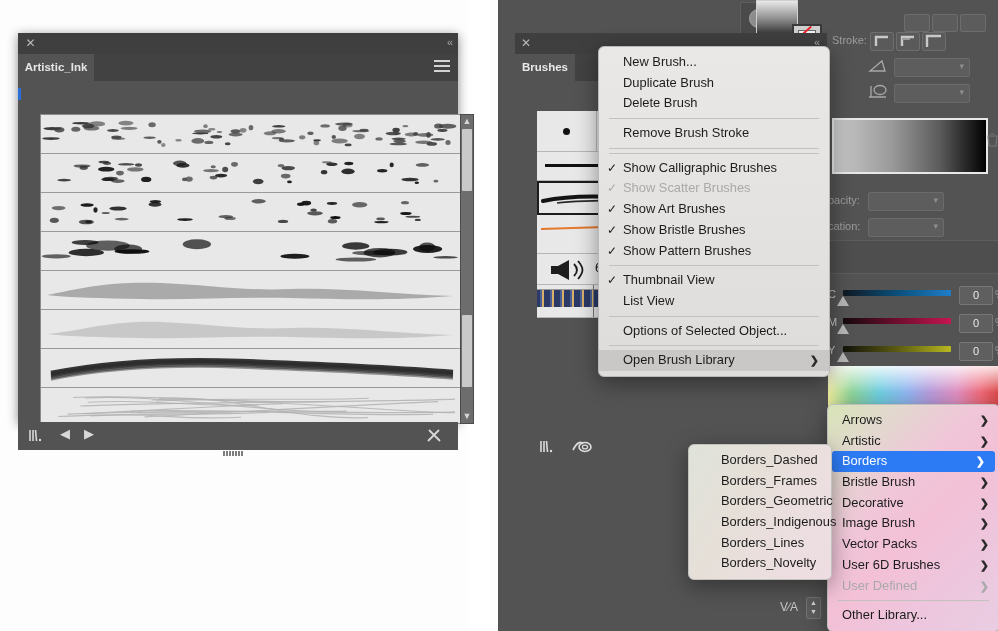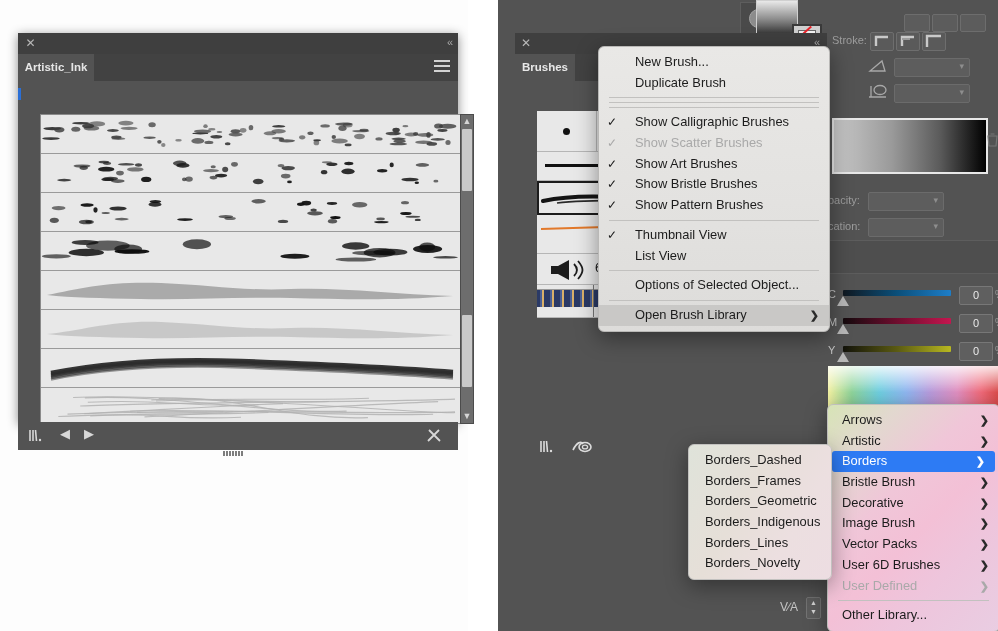--- a/index.html
+++ b/index.html
@@ -54,21 +54,21 @@
   #br-content{left:22px;top:78px;width:290px;background:#e8e8e8;}
   .br-strip{position:relative;width:290px;background:#e8e8e8;border-bottom:1px solid #b6b6b6;}
   #br-footer-icons{left:24px;top:405px;color:#dcdcdc;}
 
   
   #menu{left:598px;top:46px;width:230px;
         background:linear-gradient(180deg,#e9e8e6 0%,#e3e2e0 55%,#dddcda 100%);
         border:1px solid #b9b8b6;border-radius:6px;
         box-shadow:0 6px 22px rgba(0,0,0,.40);padding:5px 0;}
   .mi{position:relative;height:20.7px;line-height:20.7px;font-size:12.9px;color:#1c1c1c;
-      padding-left:36px;padding-right:12px;white-space:nowrap;}
+      padding-left:24px;padding-right:12px;white-space:nowrap;}
   .mi.dim{color:#a9a9a9;}
   .mi .chk{position:absolute;left:8px;top:0;font-size:12px;color:#1c1c1c;}
   .mi .arrow{position:absolute;right:10px;top:0;font-size:11px;font-weight:bold;color:#2a2a2a;}
   .mi.sel-gray{background:#c9c8c6;}
   .msep{height:1px;background:#c2c1bf;margin:4px 10px;}
 
   
   #submenu{left:827px;top:404px;width:171px;
            background:linear-gradient(135deg,#d7e4b6 0%,#e2d8cf 18%,#f0c6d8 38%,#f3c0d6 55%,#eec5dc 72%,#e9cde2 100%);
            border:1px solid #c0bfbd;border-radius:6px;
@@ -76,21 +76,21 @@
   #submenu .mi{padding-left:14px;font-size:12.9px;}
   #submenu .mi.hl{background:#2d7bf4;color:#ffffff;margin:0 4px;border-radius:3px;
                   padding-left:10px;}
   #submenu .mi.hl .arrow{color:#ffffff;}
 
   
   #subsub{left:688px;top:444px;width:142px;
           background:linear-gradient(120deg,#dfe3da 0%,#e6dfd8 40%,#ecdfe0 70%,#eddde2 100%);
           border:1px solid #c2c1bf;border-radius:6px;
           box-shadow:0 6px 22px rgba(0,0,0,.38);padding:5px 0;}
-  #subsub .mi{padding-left:16px;font-size:12.9px;}
+  #subsub .mi{padding-left:32px;font-size:12.9px;}
 
   
   #right-strip{left:828px;top:16px;width:170px;height:631px;margin-top:6px;}
   .rlabel{color:#9d9d9d;font-size:11px;}
   .rfield{background:#5d5d5d;border:1px solid #6b6b6b;border-radius:2px;height:17px;}
   .rfield .cv{position:absolute;right:5px;top:2px;color:#8e8e8e;font-size:9px;}
   .stroke-ico{width:22px;height:17px;border:1px solid #6e6e6e;background:#5a5a5a;border-radius:2px;}
 
   #gradbar{left:832px;top:96px;width:152px;height:52px;
            background:linear-gradient(90deg,#c9c9c9 0%,#9a9a9a 38%,#5a5a5a 70%,#000 100%);
@@ -546,21 +546,23 @@
         <ellipse cx="14" cy="9" rx="6" ry="4.5" stroke="#dcdcdc" stroke-width="1.6" fill="none"></ellipse>
         <ellipse cx="14" cy="9" rx="2.6" ry="1.9" stroke="#dcdcdc" stroke-width="1.3" fill="none"></ellipse>
       </svg>
     </span>
   </div>
 </div>
 
 <div class="abs" id="menu">
     <div class="mi"><span>New Brush...</span></div>
     <div class="mi"><span>Duplicate Brush</span></div>
-    <div class="msep"></div>
+    <div class="mi"><span>Delete Brush</span></div>
+    <div class="msep"></div>
+    <div class="mi"><span>Remove Brush Stroke</span></div>
     <div class="msep"></div>
     <div class="msep"></div>
     <div class="mi"><span class="chk">✓</span><span>Show Calligraphic Brushes</span></div>
     <div class="mi dim"><span class="chk" style="color: rgb(169, 169, 169);">✓</span><span>Show Scatter Brushes</span></div>
     <div class="mi"><span class="chk">✓</span><span>Show Art Brushes</span></div>
     <div class="mi"><span class="chk">✓</span><span>Show Bristle Brushes</span></div>
     <div class="mi"><span class="chk">✓</span><span>Show Pattern Brushes</span></div>
     <div class="msep"></div>
     <div class="mi"><span class="chk">✓</span><span>Thumbnail View</span></div>
     <div class="mi"><span>List View</span></div>

